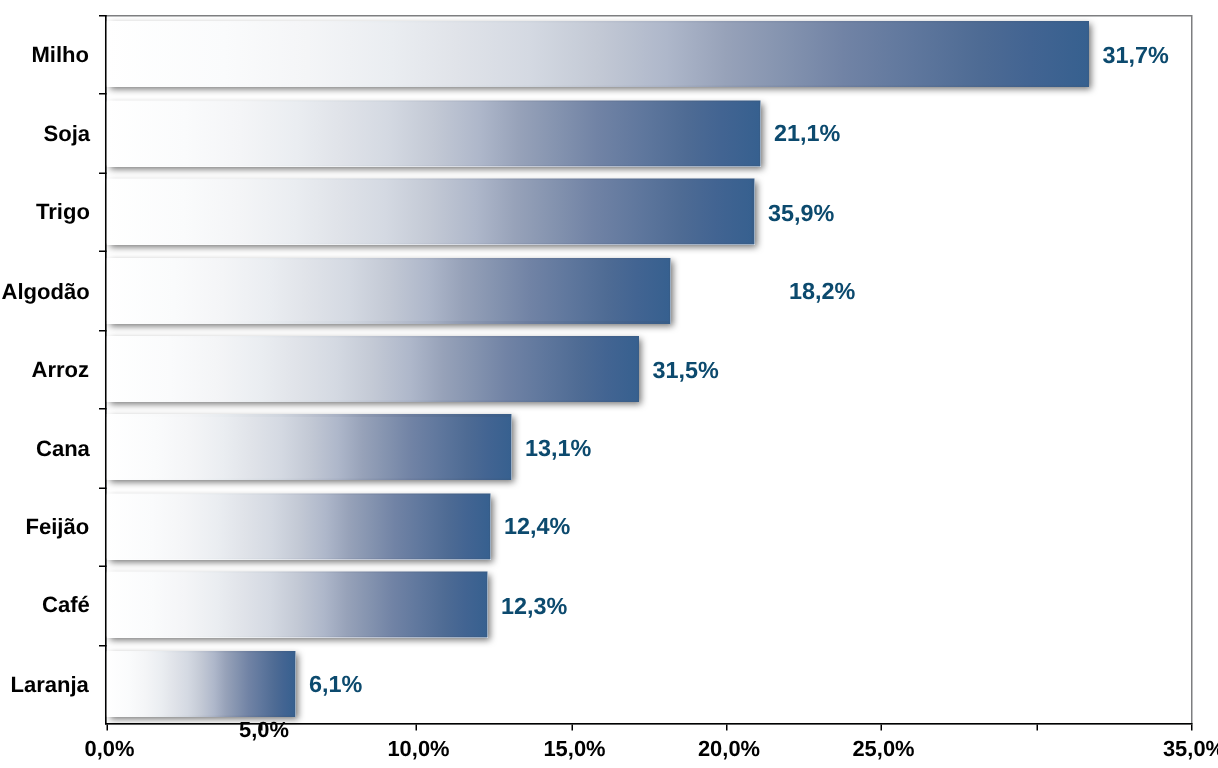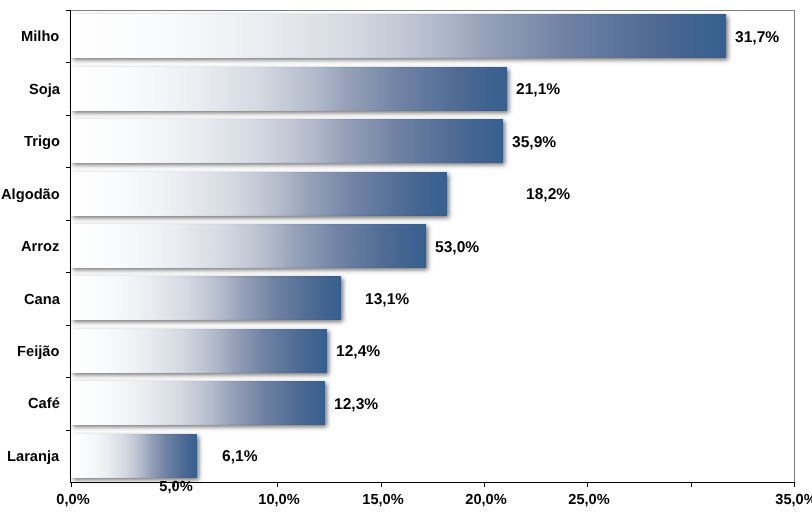--- a/index.html
+++ b/index.html
@@ -22,21 +22,21 @@
   .ytick{position:absolute;width:5px;height:1px;background:#000;}
   .xtick{position:absolute;width:1px;height:4px;background:#000;}
 
   .bar{position:absolute;box-shadow:2.2px 2.2px 4.5px rgba(0,0,0,0.55);}
   .bar .fill{position:absolute;left:0;top:0;right:0;bottom:0;background-image:linear-gradient(to right, #ffffff 0%, #f9fafb 12%, #f3f4f6 20.5%, #e7ebef 29%, #dce0e6 35.7%, #cfd5de 43%, #bdc3d0 50%, #a8b1c4 57%, #909bb2 63%, #7e8ca8 69%, #6c7d9e 75%, #5b7296 82%, #4c678d 88.8%, #41608b 94%, #375d88 100%);}
   .bar .edge{position:absolute;left:0;top:1.1px;right:1.1px;bottom:1.1px;background-repeat:no-repeat;background-image:linear-gradient(to right, #ffffff 0%, #fafbfc 12%, #f4f5f7 20.5%, #eaedf1 29%, #e0e3e9 35.7%, #d4d9e2 43%, #c3c9d5 50%, #aeb7ca 57%, #97a2b9 63%, #8493af 69%, #7183a5 75%, #5f779d 82%, #4e6b94 88.8%, #426492 94%, #36608f 100%);}
 
   .cat-label,.val-label,.xtick-label{will-change:transform;transform:translateZ(0);}
   .cat-label{position:absolute;text-align:right;font-weight:bold;color:#000;
              white-space:nowrap;font-size:14.7px;line-height:1;}
-  .val-label{position:absolute;font-weight:bold;color:#000000;white-space:nowrap;
+  .val-label{position:absolute;font-weight:bold;color:#0c4a6e;white-space:nowrap;
              font-size:15.6px;line-height:1;}
   .xtick-label{position:absolute;font-weight:bold;color:#000;white-space:nowrap;
                font-size:14.6px;line-height:1;text-align:center;}
 </style>
 </head>
 <body>
 
 <div id="chart">
 
   <div id="plot-frame"></div>
@@ -78,30 +78,30 @@
       </div>
       <div class="val-label" style="left: 482px; top: 169.133px; height: 52.4444px; line-height: 52.4444px; margin-left: 44px;">18,2%</div>
     </div>
     <div class="row">
       <div class="cat-label" style="right: 752.3px; top: 221.078px; height: 52.4444px; line-height: 52.4444px;">Arroz</div>
       <div class="ytick" style="left: 66px; top: 220px;"></div>
       <div class="bar" style="left: 70.5px; top: 224px; width: 355.549px; height: 44px;">
         <div class="fill"></div>
         <div class="edge" style="background-size: 355.549px 100%;"></div>
       </div>
-      <div class="val-label" style="left: 435.049px; top: 221.578px; height: 52.4444px; line-height: 52.4444px;">53,0%</div>
+      <div class="val-label" style="left: 435.049px; top: 221.578px; height: 52.4444px; line-height: 52.4444px;">31,5%</div>
     </div>
     <div class="row">
       <div class="cat-label" style="right: 752.3px; top: 273.522px; height: 52.4444px; line-height: 52.4444px;">Cana</div>
       <div class="ytick" style="left: 66px; top: 272px;"></div>
       <div class="bar" style="left: 70.5px; top: 276.444px; width: 270.796px; height: 44px;">
         <div class="fill"></div>
         <div class="edge" style="background-size: 270.796px 100%;"></div>
       </div>
-      <div class="val-label" style="left: 350.296px; top: 274.022px; height: 52.4444px; line-height: 52.4444px; margin-left: 15px;">13,1%</div>
+      <div class="val-label" style="left: 350.296px; top: 274.022px; height: 52.4444px; line-height: 52.4444px;">13,1%</div>
     </div>
     <div class="row">
       <div class="cat-label" style="right: 752.3px; top: 325.967px; height: 52.4444px; line-height: 52.4444px; text-align: center;">Feijão</div>
       <div class="ytick" style="left: 66px; top: 325px;"></div>
       <div class="bar" style="left: 70.5px; top: 328.889px; width: 256.326px; height: 44px;">
         <div class="fill"></div>
         <div class="edge" style="background-size: 256.326px 100%;"></div>
       </div>
       <div class="val-label" style="left: 335.826px; top: 326.467px; height: 52.4444px; line-height: 52.4444px;">12,4%</div>
     </div>
@@ -114,21 +114,21 @@
       </div>
       <div class="val-label" style="left: 333.759px; top: 378.911px; height: 52.4444px; line-height: 52.4444px;">12,3%</div>
     </div>
     <div class="row">
       <div class="cat-label" style="right: 752.3px; top: 430.856px; height: 52.4444px; line-height: 52.4444px;">Laranja</div>
       <div class="ytick" style="left: 66px; top: 430px;"></div>
       <div class="bar" style="left: 70.5px; top: 433.778px; width: 126.096px; height: 44px;">
         <div class="fill"></div>
         <div class="edge" style="background-size: 126.096px 100%;"></div>
       </div>
-      <div class="val-label" style="left: 205.596px; top: 431.356px; height: 52.4444px; line-height: 52.4444px; margin-left: 16px;">6,1%</div>
+      <div class="val-label" style="left: 205.596px; top: 431.356px; height: 52.4444px; line-height: 52.4444px;">6,1%</div>
     </div>
   </div>
 
   <div id="y-axis"></div>
   <div id="x-axis"></div>
 
   <div id="xticks">
     <div class="xgroup">
       <div class="xtick" style="left: 71px; top: 483px;"></div>
       <div class="xtick-label" style="left: 12.5px; width: 120px; top: 493.3px;">0,0%</div>

